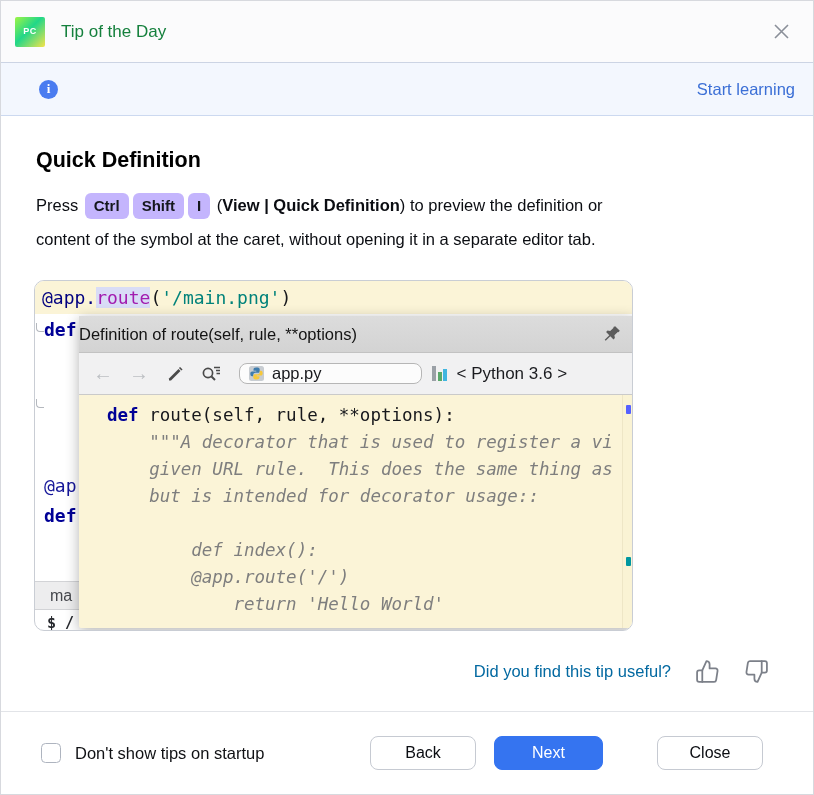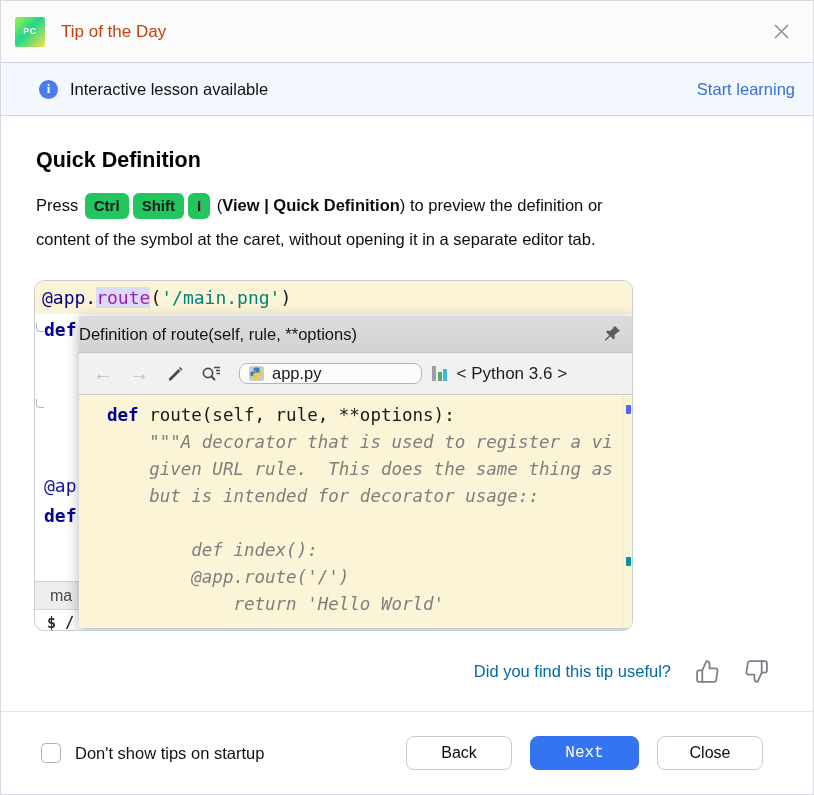--- a/index.html
+++ b/index.html
@@ -5,34 +5,34 @@
   * { margin:0; padding:0; box-sizing:border-box; }
   html,body { width:814px; height:795px; }
   body { font-family:"Liberation Sans", sans-serif; background:#fff; color:#0b0d12; }
   .dialog { width:814px; height:795px; display:flex; flex-direction:column; background:#fff; overflow:hidden; border:1px solid #d7d9de; }
 
   
   .titlebar { height:62px; flex:0 0 62px; background:#fbfbfc; border-bottom:1px solid #ccd4e4; display:flex; align-items:center; padding:0 18px 0 14px; }
   .pc-logo { width:27px; height:27px; padding:15px; background:linear-gradient(135deg,#9ef545 0%,#21d789 45%,#f5e34a 100%); border-radius:2px; }
   .pc-logo-inner { width:100%; height:100%; background:#000; color:#fff; font-size:9px; font-weight:700; display:flex; align-items:center; justify-content:center; flex-direction:column; letter-spacing:.5px; }
   .pc-logo-inner .bar { width:9px; height:2px; background:#fff; margin-top:2px; align-self:flex-start; margin-left:3px; }
-  .win-title { margin-left:16px; font-size:17px; color:#c2410c; }
+  .win-title { margin-left:16px; font-size:17px; color:#15803d; }
   .win-close { margin-left:auto; width:28px; height:28px; display:flex; align-items:center; justify-content:center; cursor:pointer; }
 
   
   .banner { height:53px; flex:0 0 53px; background:#f3f7fe; border-bottom:1px solid #ccd9f0; display:flex; align-items:center; padding:0 18px 0 38px; }
   .info-ic { width:19px; height:19px; border-radius:50%; background:#4a7cf0; color:#fff; font-size:13px; font-weight:700; font-family:"Liberation Serif", serif; display:flex; align-items:center; justify-content:center; }
   .banner-text { margin-left:12px; font-size:16.5px; color:#101114; }
   .banner-link { margin-left:auto; font-size:16.5px; color:#3b6fd6; cursor:pointer; }
 
   
   .content { flex:1 1 auto; background:#fff; position:relative; }
   .tip-heading { margin:32px 0 0 35px; font-size:21.5px; font-weight:700; color:#000; }
   .tip-para { margin:15px 0 0 35px; width:760px; font-size:16.5px; line-height:34px; color:#0b0d12; }
-  .kbd { display:inline-block; background:#22c55e; border-radius:6px; padding:0 9px; font-size:15px; font-weight:600; line-height:26px; margin:0 2px; color:#15171c; }
+  .kbd { display:inline-block; background:#c4b5fd; border-radius:6px; padding:0 9px; font-size:15px; font-weight:600; line-height:26px; margin:0 2px; color:#15171c; }
   .menu-bold { font-weight:700; }
 
   
   .shot { position:relative; margin:24px 0 0 33px; width:599px; height:351px; border:1px solid #c9cdd4; border-radius:10px; background:#fff; overflow:hidden; font-family:"DejaVu Sans Mono", monospace; }
   .shot-line1 { position:absolute; left:0; top:0; right:0; height:33px; background:#fbf4d7; display:flex; align-items:center; padding-left:7px; font-size:18px; font-weight:400; white-space:pre; }
   .tok-deco { color:#000080; }
   .tok-func { color:#a21caf; background:#d9dcf6; }
   .tok-paren { color:#17181c; }
   .tok-str { color:#00827a; }
   .gutter-def1 { position:absolute; left:9px; top:38px; font-size:18px; font-weight:700; color:#000096; }
@@ -74,22 +74,22 @@
   .feedback { margin:28px 44px 0 0; display:flex; align-items:center; justify-content:flex-end; }
   .feedback-q { font-size:16.5px; color:#0369a1; }
   .thumb { margin-left:24px; cursor:pointer; display:flex; }
 
   
   .footer { height:83px; flex:0 0 83px; border-top:1px solid #e2e4e8; display:flex; align-items:center; padding:0 50px 0 40px; background:#fff; }
   .chk { width:20px; height:20px; border:1.7px solid #aeb4bf; border-radius:4.5px; background:#fff; cursor:pointer; }
   .chk-label { margin-left:14px; font-size:16.5px; color:#101114; }
   .btns { margin-left:auto; display:flex; gap:18px; }
   .btn { height:34px; border-radius:8px; font-family:"Liberation Sans", sans-serif; font-size:16px; display:flex; align-items:center; justify-content:center; cursor:pointer; }
-  .btn-plain { width:106px; background:#fff; border:1px solid #c6cad2; color:#0b0d12; }
-  .btn-primary { width:109px; background:#3574f0; border:1px solid #3574f0; color:#fff;font-family:Liberation Mono, monospace; }
+  .btn-plain { width:106px; background:#fff; border:1px solid #c6cad2; color:#0b0d12;margin-left:36px; }
+  .btn-primary { width:109px; background:#3574f0; border:1px solid #3574f0; color:#fff; }
 </style>
 </head>
 <body>
 
 <div class="dialog">
 
   <div class="titlebar">
     <div class="pc-logo">
       <div class="pc-logo-inner">
           <span>PC</span>
@@ -99,21 +99,20 @@
     <div class="win-title">Tip of the Day</div>
     <div class="win-close">
       <svg width="17" height="17" viewBox="0 0 17 17">
           <path d="M2 2 L15 15 M15 2 L2 15" stroke="#8a8f99" stroke-width="1.6" fill="none"></path>
         </svg>
     </div>
   </div>
 
   <div class="banner">
     <div class="info-ic">i</div>
-    <div class="banner-text">Interactive lesson available</div>
     <div class="banner-link">Start learning</div>
   </div>
 
   <div class="content">
     <h1 class="tip-heading">Quick Definition</h1>
 
     <p class="tip-para"><span>Press</span>
       <span class="kbd">Ctrl</span><span class="kbd">Shift</span><span class="kbd">I</span>
       <span>(</span><span class="menu-bold">View</span> <span class="menu-bold">|</span> <span class="menu-bold">Quick Definition</span><span>) to preview the definition or</span><br>
       <span>content of the symbol at the caret, without opening it in a separate editor tab.</span></p>

